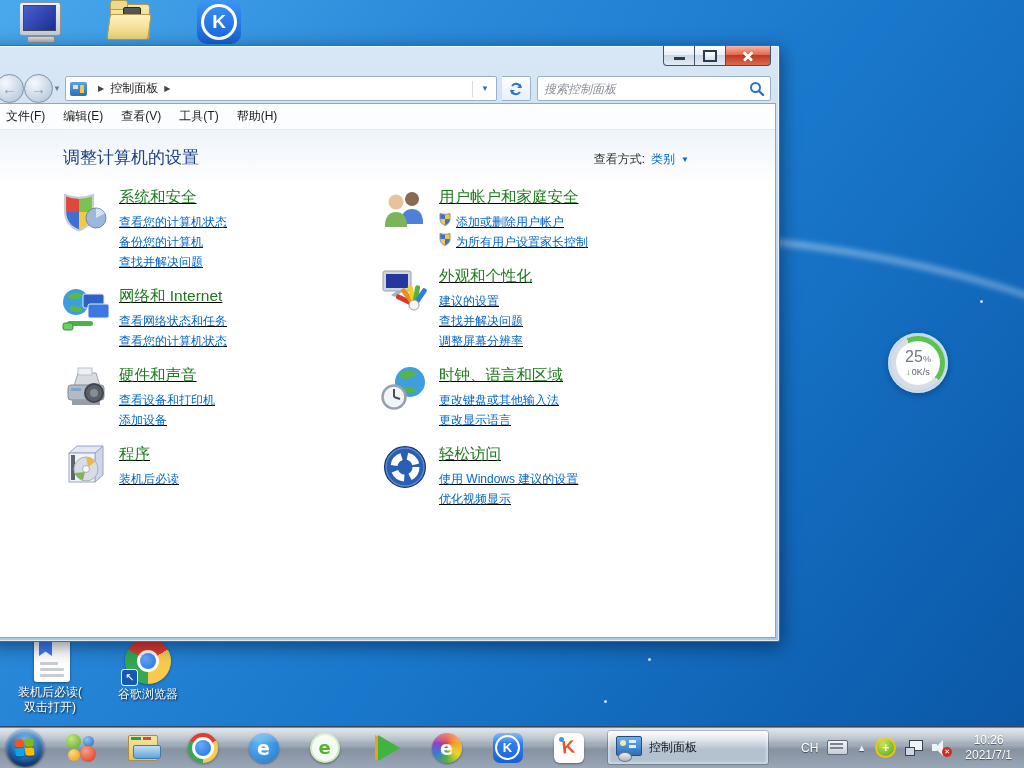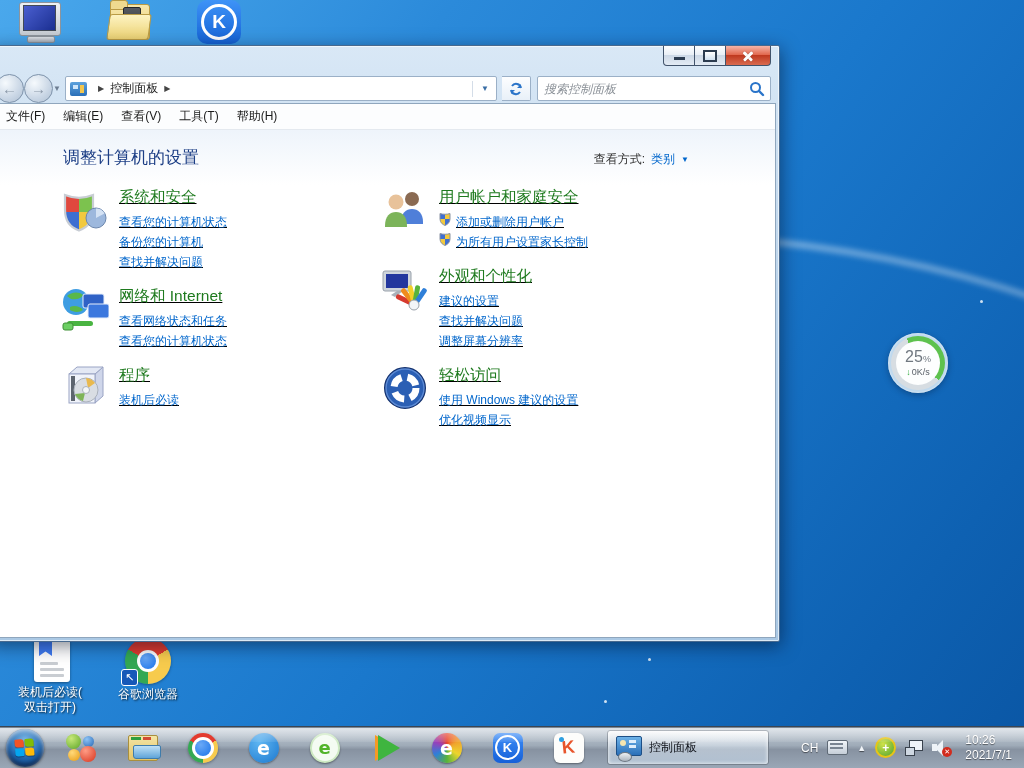--- a/index.html
+++ b/index.html
@@ -188,21 +188,21 @@
   .t360{width:17px;height:17px;border-radius:50%;background:radial-gradient(circle at 35% 30%,#cfe24a,#4da32f);border:2px solid #e7c417;
     color:#fff;font-size:12px;font-weight:bold;display:flex;align-items:center;justify-content:center;line-height:0;cursor:pointer;}
   .tnet{position:relative;width:18px;height:15px;cursor:pointer;}
   .tnet .mon{position:absolute;left:4px;top:0;width:12px;height:9px;background:#eef3f8;border:1px solid #39424d;}
   .tnet .plg{position:absolute;left:0;top:7px;width:8px;height:7px;background:#cfd8e2;border:1px solid #39424d;}
   .tvol{position:relative;width:20px;height:16px;cursor:pointer;}
   .tvol .spk{position:absolute;left:0;top:4px;width:5px;height:7px;background:#eef3f8;}
   .tvol .cone{position:absolute;left:3px;top:0;width:0;height:0;border-right:8px solid #eef3f8;border-top:8px solid transparent;border-bottom:8px solid transparent;}
   .tvol .mute{position:absolute;right:0;bottom:-1px;width:10px;height:10px;border-radius:50%;background:#d22c1e;color:#fff;
     font-size:7px;line-height:10px;text-align:center;font-weight:bold;}
-  .clock{text-align:left;color:#fff;font-size:12px;line-height:15px;text-shadow:0 1px 1px rgba(0,0,0,.5);cursor:pointer;padding:0 4px;}
+  .clock{text-align:center;color:#fff;font-size:12px;line-height:15px;text-shadow:0 1px 1px rgba(0,0,0,.5);cursor:pointer;padding:0 4px;}
 </style>
 </head>
 <body>
 
 <div class="stage">
   <div class="streak1"></div>
   <div class="streak2"></div>
   <div class="dot" style="left:648px;top:658px"></div>
   <div class="dot" style="left:604px;top:700px"></div>
   <div class="dot" style="left:980px;top:300px"></div>
@@ -354,20 +354,40 @@
 <rect x="6" y="36" width="26" height="5" rx="2.5" fill="#49b441"></rect>
                   <rect x="2" y="38" width="10" height="7" rx="2" fill="#6ccf63" stroke="#3e8f37"></rect>
                 </svg></div>
               <div>
                 <div class="cat-title">网络和 Internet</div>
                 <div class="cat-link">
                   <span>查看网络状态和任务</span>
                 </div>
                 <div class="cat-link">
                   <span>查看您的计算机状态</span>
+                </div>
+              </div>
+            </div>
+            <div class="cat">
+              <div class="cat-icon"><svg viewBox="0 0 48 48" width="48" height="48">
+                  <path d="M13 22 L17 9 L35 9 L39 22 Z" fill="#d8dce1" stroke="#9aa1aa"></path>
+<rect x="17" y="4" width="14" height="7" fill="#eef1f4" stroke="#b9bfc7"></rect>
+                  <rect x="7" y="21" width="36" height="15" rx="3" fill="#b3bac2" stroke="#848b94"></rect>
+<rect x="11" y="36" width="28" height="5" fill="#969da6"></rect>
+                  <circle cx="33" cy="29" r="9" fill="#5a6068" stroke="#41464c" stroke-width="2"></circle>
+                  <circle cx="33" cy="29" r="4" fill="#868d95"></circle>
+<rect x="10" y="24" width="10" height="3" fill="#7ea4cf"></rect>
+                </svg></div>
+              <div>
+                <div class="cat-title">硬件和声音</div>
+                <div class="cat-link">
+                  <span>查看设备和打印机</span>
+                </div>
+                <div class="cat-link">
+                  <span>添加设备</span>
                 </div>
               </div>
             </div>
             <div class="cat">
               <div class="cat-icon"><svg viewBox="0 0 48 48" width="48" height="48">
                   <path d="M34 10 L42 3 L42 32 L34 39 Z" fill="#cfd6ea" stroke="#9aa4c4"></path>
 <path d="M8 10 L16 3 L42 3 L34 10 Z" fill="#e3e8f4" stroke="#9aa4c4"></path>
                   <rect x="8" y="10" width="26" height="29" fill="#f0f3fa" stroke="#9aa4c4"></rect>
 <rect x="10" y="12" width="4" height="25" fill="#5d646e"></rect>
                   <circle cx="25" cy="26" r="12" fill="#d9dde3" stroke="#aab1bb"></circle>
@@ -446,20 +466,39 @@
               <div>
                 <div class="cat-title">外观和个性化</div>
                 <div class="cat-link">
                   <span>建议的设置</span>
                 </div>
                 <div class="cat-link">
                   <span>查找并解决问题</span>
                 </div>
                 <div class="cat-link">
                   <span>调整屏幕分辨率</span>
+                </div>
+              </div>
+            </div>
+            <div class="cat">
+              <div class="cat-icon"><svg viewBox="0 0 48 48" width="48" height="48">
+                  <circle cx="29" cy="18" r="15" fill="#3f9ede"></circle>
+<path d="M18 10 C23 6 31 5 36 9 C33 14 25 16 20 14 Z" fill="#58b348"></path>
+                  <path d="M23 24 C27 22 33 23 36 27 C32 30 26 29 23 27 Z" fill="#58b348"></path>
+<circle cx="13" cy="33" r="11.5" fill="#f2f5f8" stroke="#98a1ac" stroke-width="2.5"></circle>
+                  <line x1="13" y1="33" x2="13" y2="25" stroke="#4a4f55" stroke-width="2"></line>
+<line x1="13" y1="33" x2="19" y2="35" stroke="#4a4f55" stroke-width="2"></line>
+                </svg></div>
+              <div>
+                <div class="cat-title">时钟、语言和区域</div>
+                <div class="cat-link">
+                  <span>更改键盘或其他输入法</span>
+                </div>
+                <div class="cat-link">
+                  <span>更改显示语言</span>
                 </div>
               </div>
             </div>
             <div class="cat">
               <div class="cat-icon"><svg viewBox="0 0 48 48" width="48" height="48">
                   <circle cx="24" cy="24" r="20" fill="#2b5fb4" stroke="#12306e" stroke-width="2"></circle>
 <circle cx="24" cy="24" r="19" fill="none" stroke="#5c8ad4" stroke-width="1.5"></circle>
 <circle cx="24" cy="24" r="11" fill="none" stroke="#ffffff" stroke-width="7" stroke-dasharray="12 6"></circle>
 <circle cx="24" cy="24" r="5" fill="#2b5fb4"></circle>
                 </svg></div>

